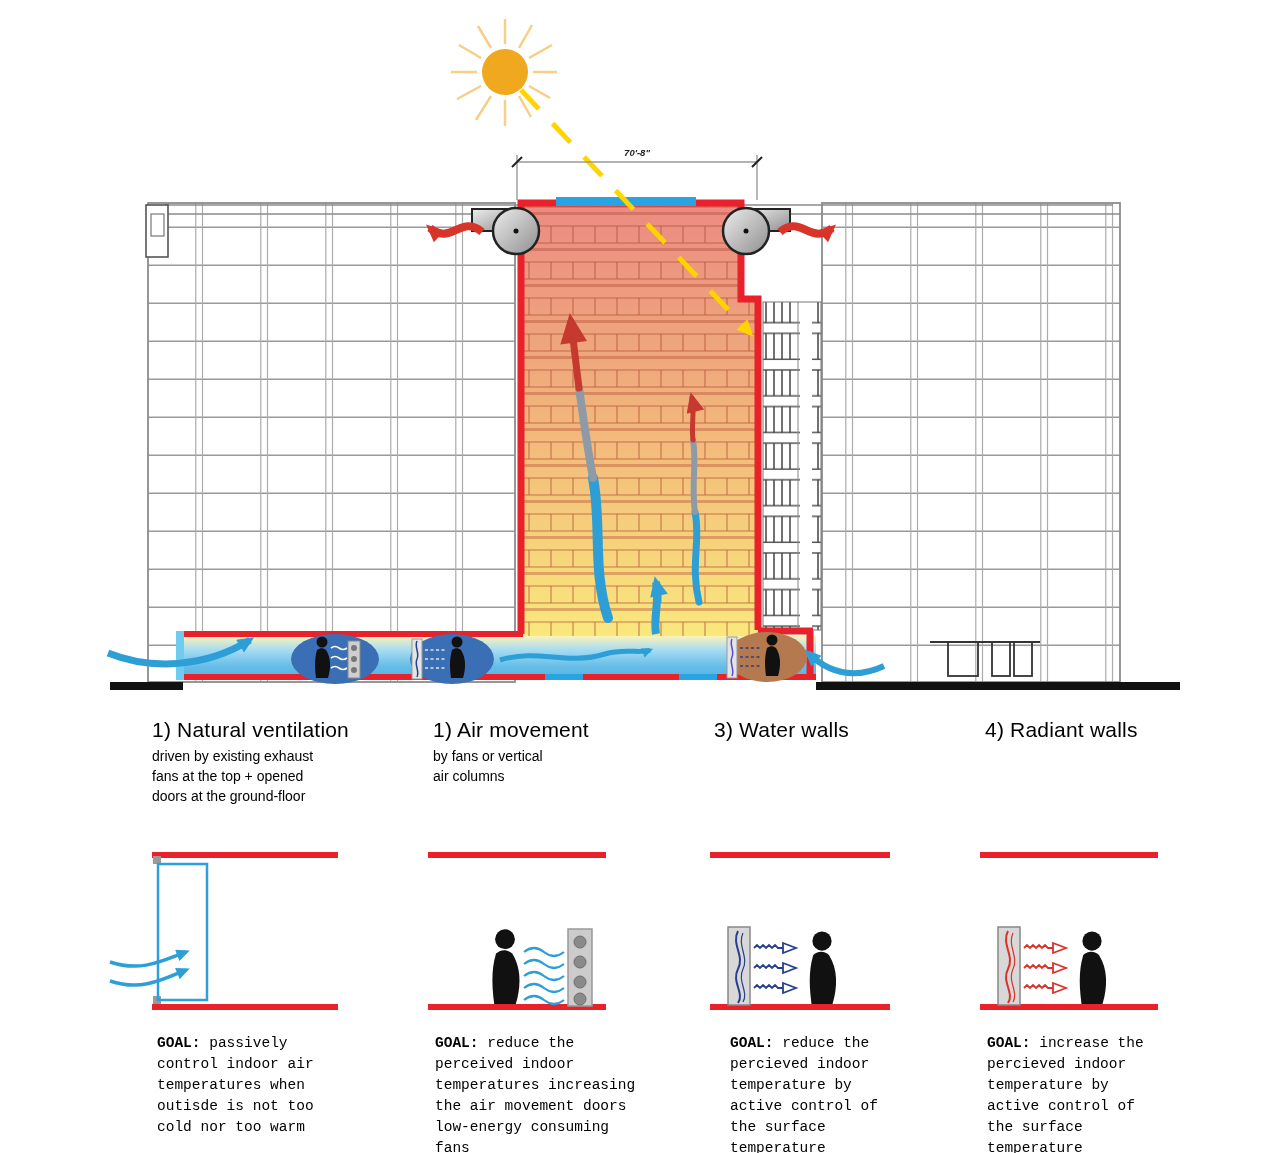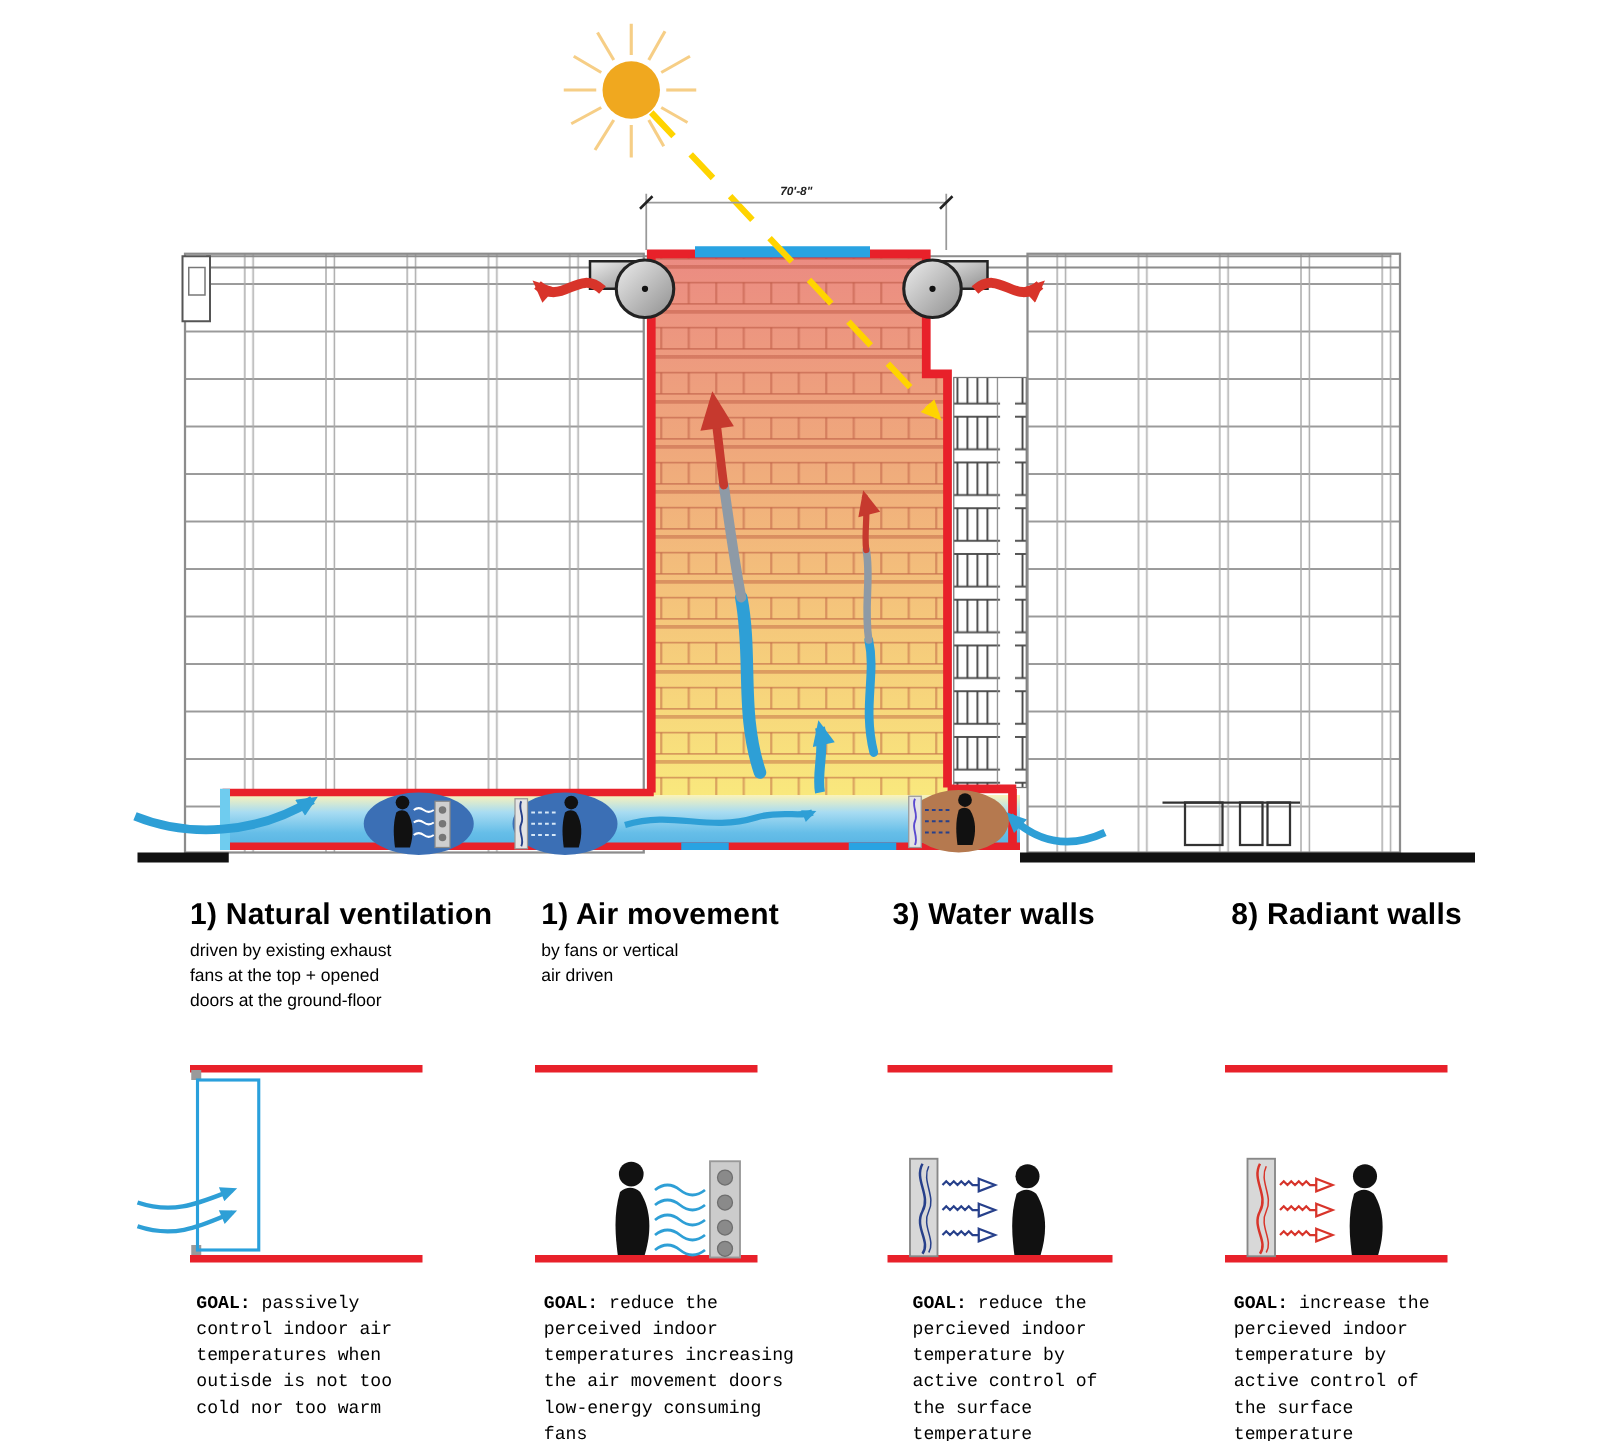--- a/index.html
+++ b/index.html
@@ -1,20 +1,20 @@
 <!DOCTYPE html>
 <html><head>
 <meta charset="utf-8">
 <style>
   html,body{margin:0;padding:0;background:#fff;}
   .stage{position:relative;width:1280px;height:1153px;background:#fff;overflow:hidden;
          font-family:"Liberation Sans", sans-serif;color:#111;}
   .stage svg{position:absolute;left:0;top:0;}
   .col{position:absolute;top:718px;}
-  .col h2{margin:0;font-size:24px;font-weight:bold;color:#000;letter-spacing:.2px;}
+  .col h2{margin:0;font-size:21px;font-weight:normal;color:#000;letter-spacing:.2px;}
   .col .sub{margin:5px 0 0;font-size:14px;line-height:1.42;white-space:pre-line;color:#000;}
   .goal{position:absolute;top:1033px;font-size:14.5px;line-height:1.45;color:#000;font-family:Liberation Mono, monospace;}
   .goal b{font-weight:bold;}
 </style>
 </head>
 <body>
 
 <div class="stage">
 
   <svg width="1280" height="712" viewBox="0 0 1280 712">
@@ -205,27 +205,27 @@
 
   <div class="col" style="left:152px;width:250px">
     <h2>1) Natural ventilation</h2>
     <p class="sub">driven by existing exhaust
 fans at the top + opened
 doors at the ground-floor</p>
   </div>
   <div class="col" style="left:433px;width:250px">
     <h2>1) Air movement</h2>
     <p class="sub">by fans or vertical
-air driven</p>
+air columns</p>
   </div>
   <div class="col" style="left:714px;width:220px">
     <h2>3) Water walls</h2>
   </div>
   <div class="col" style="left:985px;width:220px">
-    <h2>8) Radiant walls</h2>
+    <h2>4) Radiant walls</h2>
   </div>
 
   <svg width="1280" height="200" viewBox="0 0 1280 200" style="top:840px">
     <defs>
       <marker id="pBlue" viewBox="0 0 10 9" refX="7" refY="4.5" markerUnits="userSpaceOnUse" markerWidth="15" markerHeight="12" orient="auto">
           <path d="M0,0 L10,4.5 L0,9 Z" fill="#2E9FD6"></path>
         </marker>
     </defs>
 
     <g>

